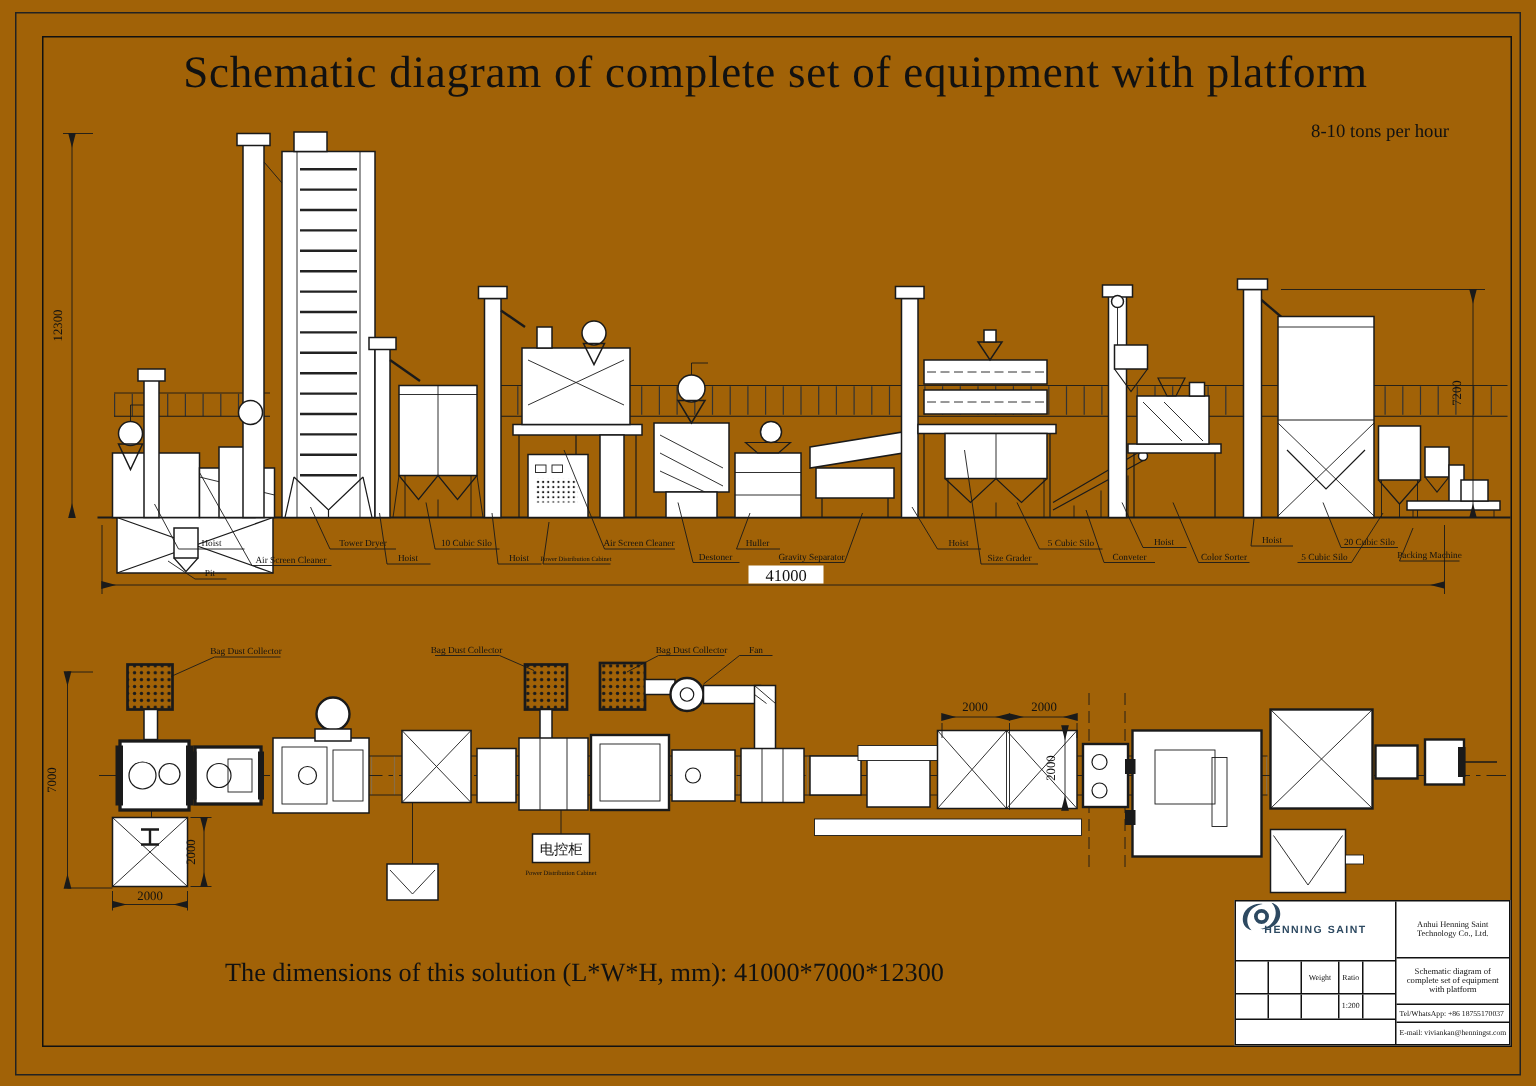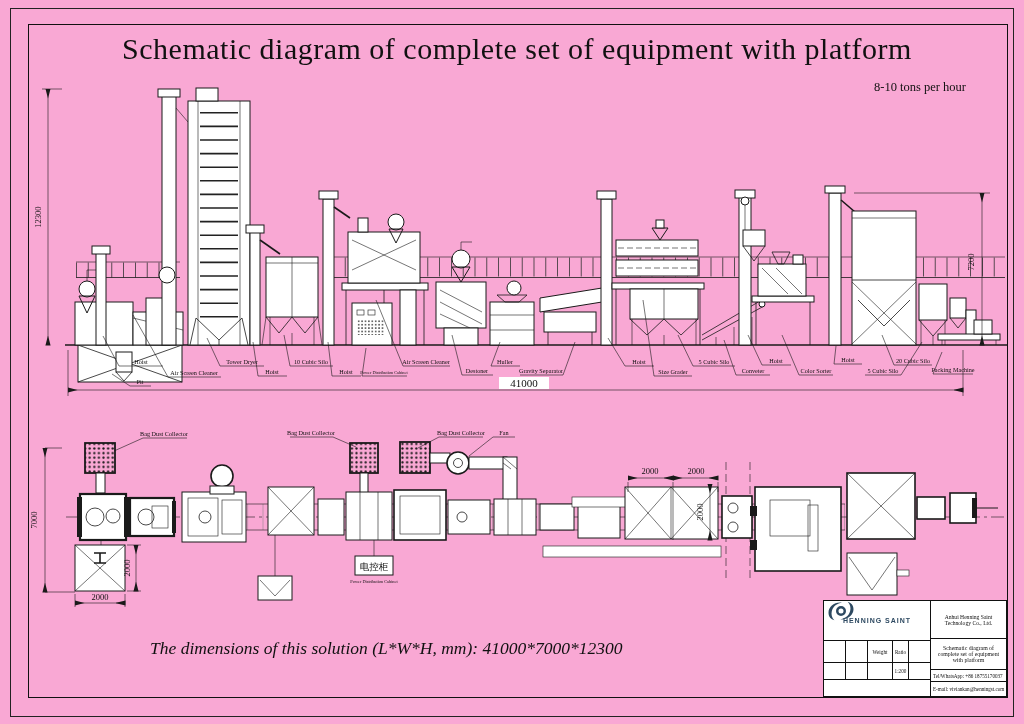--- a/index.html
+++ b/index.html
@@ -1,23 +1,23 @@
 <!DOCTYPE html>
 <html><head>
 <meta charset="utf-8">
 <style>
   html,body{margin:0;padding:0;background:#e8e8e8;}
-  .page{position:relative;width:1024px;height:724px;background:#f9a8d4;overflow:hidden;
+  .page{position:relative;width:1024px;height:724px;background:#a16207;overflow:hidden;
         font-family:"Liberation Serif",serif;color:#111;}
   .outer-frame{position:absolute;left:10px;top:8px;width:1002px;height:707px;border:1px solid #222;}
   .inner-frame{position:absolute;left:28px;top:24px;width:978px;height:672px;border:1.5px solid #111;}
   .main-title{position:absolute;left:28px;top:32px;width:978px;text-align:center;
               font-size:30px;letter-spacing:.5px;white-space:nowrap;}
   .capacity{position:absolute;right:58px;top:80px;font-size:12.5px;}
-  .solution{position:absolute;left:150px;top:638px;font-size:17.5px;font-style:italic;}
+  .solution{position:absolute;left:150px;top:638px;font-size:17.5px;}
   svg{position:absolute;left:0;top:0;}
   .ln{stroke:#1a1a1a;stroke-width:1;fill:none;}
   .ln05{stroke:#1a1a1a;stroke-width:.6;fill:none;}
   .ln08{stroke:#1a1a1a;stroke-width:.8;fill:none;}
   .ln15{stroke:#1a1a1a;stroke-width:1.6;fill:none;}
   .ln2{stroke:#1a1a1a;stroke-width:2.2;fill:none;}
   .wf{fill:#fff;}
   .blk{fill:#1a1a1a;stroke:none;}
   .lbl{font:6.2px "Liberation Serif",serif;fill:#111;text-anchor:middle;}
   .lblxs{font:4.3px "Liberation Serif",serif;fill:#111;text-anchor:middle;}

